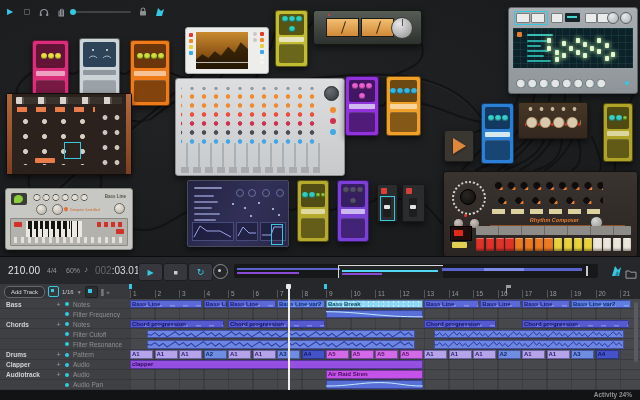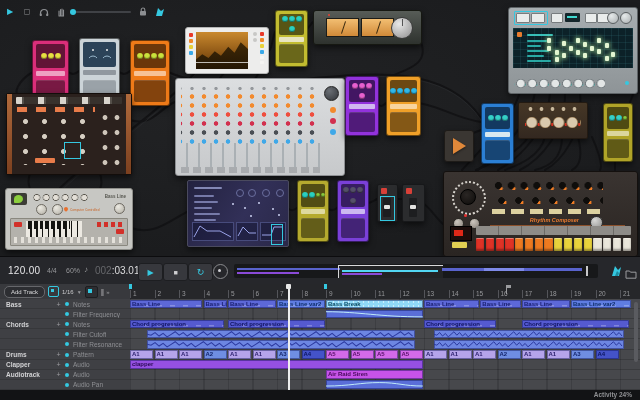--- a/index.html
+++ b/index.html
@@ -630,21 +630,21 @@
           <i style="background:#eae6da"></i>
             <i style="background:#eae6da"></i>
             <i style="background:#eae6da"></i>
             <i style="background:#eae6da"></i>
         </div>
       </div>
     </div>
   </div>
 
   <div class="transport">
-    <span class="tp-tempo">120.00</span>
+    <span class="tp-tempo">210.00</span>
     <span class="tp-sig">4/4</span>
     <span class="tp-sw">60%</span>
     <span class="tp-note">♪</span>
     <span class="tp-time"><span class="dim">002</span><span class="lit">:03.01</span></span>
     <div class="tp-btn" style="left:138px;color:#35c8e0">▶</div>
     <div class="tp-btn" style="left:163px;color:#cfcfd2;font-size:7px">■</div>
     <div class="tp-btn" style="left:188px;color:#35c8e0;font-size:9px">↻</div>
     <div class="tp-rec"></div>
     <div class="ov">
       <i style="left:3px;top:4px;width:103px;height:2px;background:#5963cc"></i>

